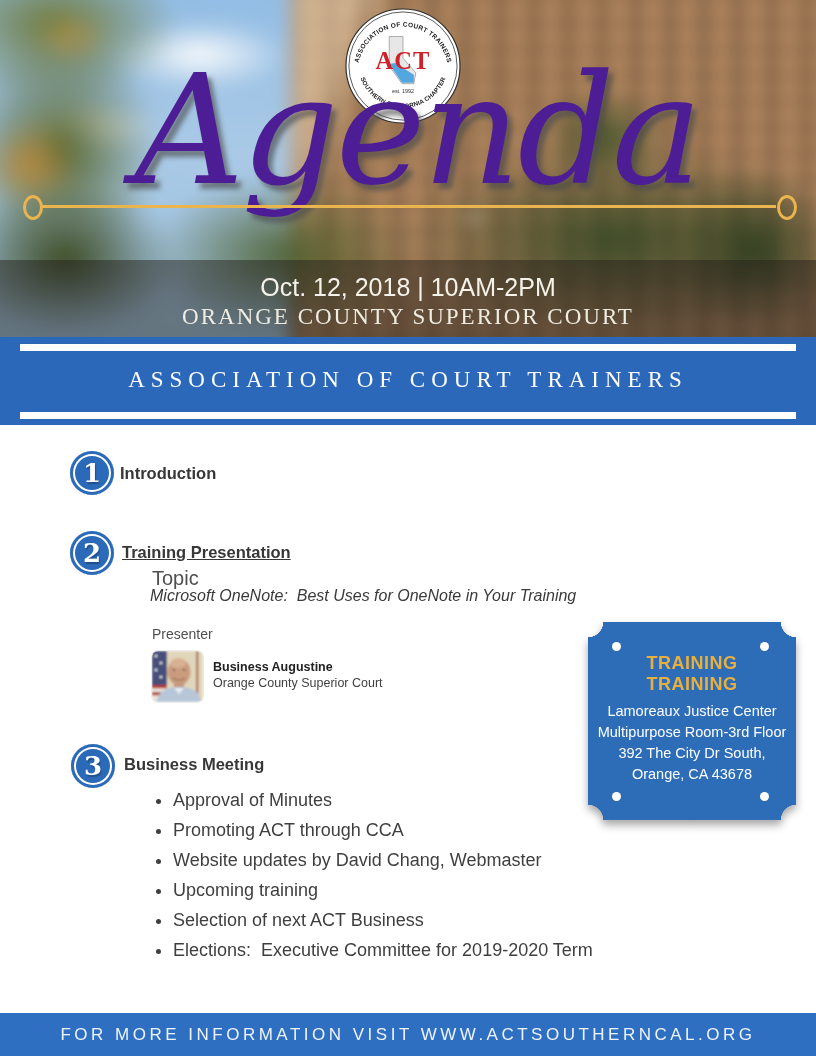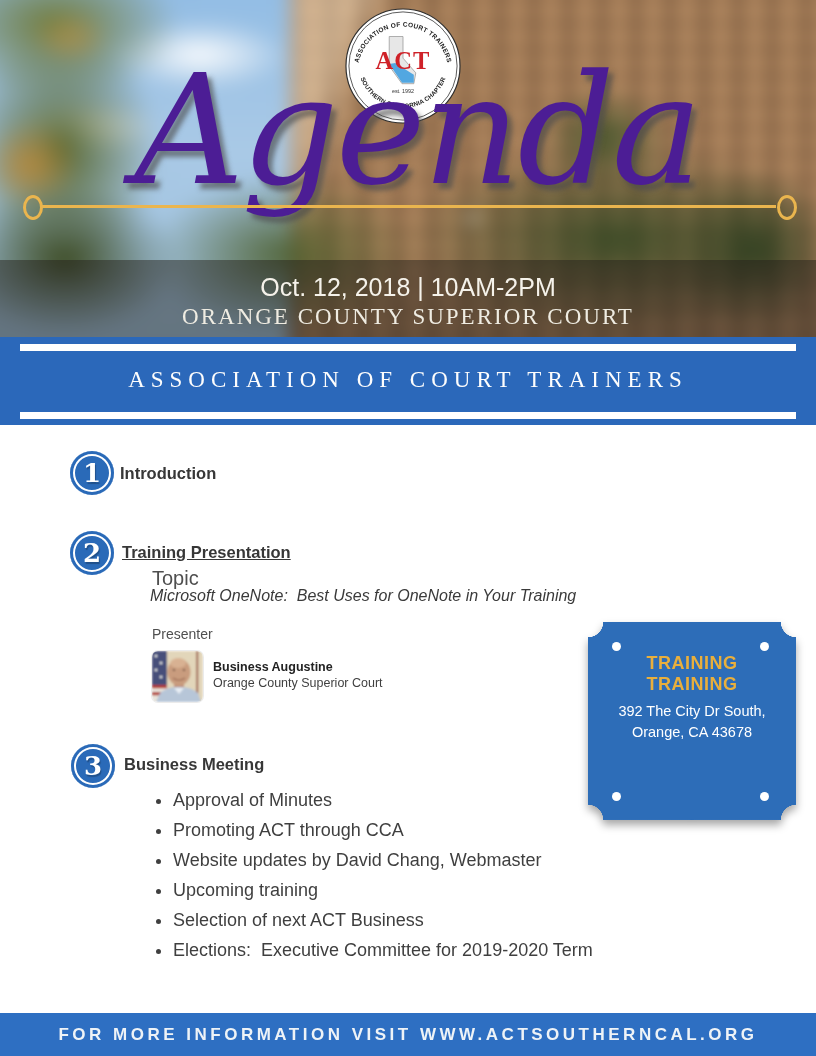--- a/index.html
+++ b/index.html
@@ -88,21 +88,21 @@
   .location-address{position:absolute;left:0;top:79px;width:100%;text-align:center;
       font-size:14.5px;line-height:21px;color:#ffffff;}
 
   
   .bullet-list{position:absolute;left:155px;top:785px;width:470px;margin:0;padding:0 0 0 18px;}
   .bullet-list li{font-size:18px;color:#3f3f3f;line-height:30px;white-space:pre-wrap;}
 
   
   .footer-bar{position:absolute;left:0;top:1013px;width:816px;height:43px;background:#2e6fc2;
       display:flex;align-items:center;justify-content:center;}
-  .footer-text{font-size:17px;letter-spacing:3.5px;color:#eef3f7;font-weight:700;}
+  .footer-text{font-size:17px;letter-spacing:3.5px;color:#eef3f7;font-weight:400;}
 </style>
 </head>
 <body>
 
 <div class="page">
 
   <div class="hero">
     <div class="photo-blur">
       <div class="sky"></div>
       <div class="blob cloud" style="left:140px;top:50px;width:180px;height:70px;"></div>
@@ -205,20 +205,22 @@
     <div class="location-bg"></div>
     <div class="corner-dot dot-tl"></div>
     <div class="corner-dot dot-tr"></div>
     <div class="corner-dot dot-bl"></div>
     <div class="corner-dot dot-br"></div>
     <div class="location-title">
       <div>TRAINING</div>
       <div>TRAINING</div>
     </div>
     <div class="location-address">
+      <div>Lamoreaux Justice Center</div>
+      <div>Multipurpose Room-3rd Floor</div>
       <div>392 The City Dr South,</div>
       <div>Orange, CA 43678</div>
     </div>
   </div>
 
   <div class="num-badge badge-3">
     <span>3</span>
   </div>
   <div class="sec-title title-3">Business Meeting</div>
 

